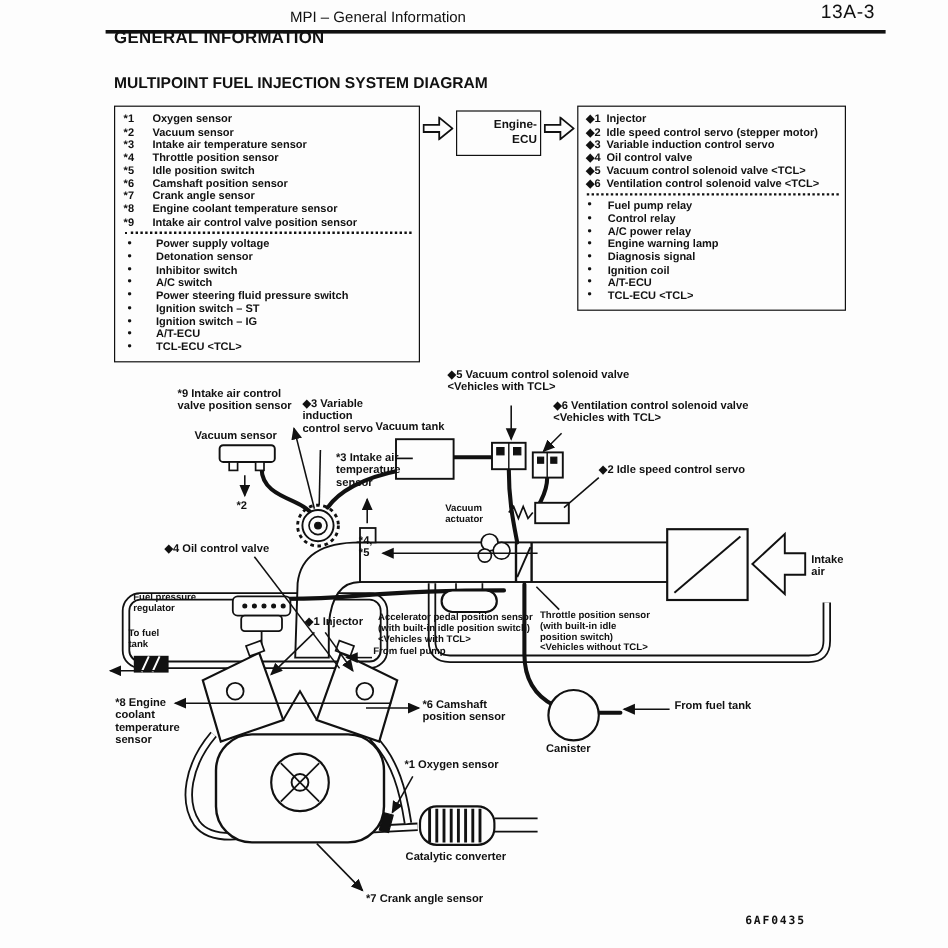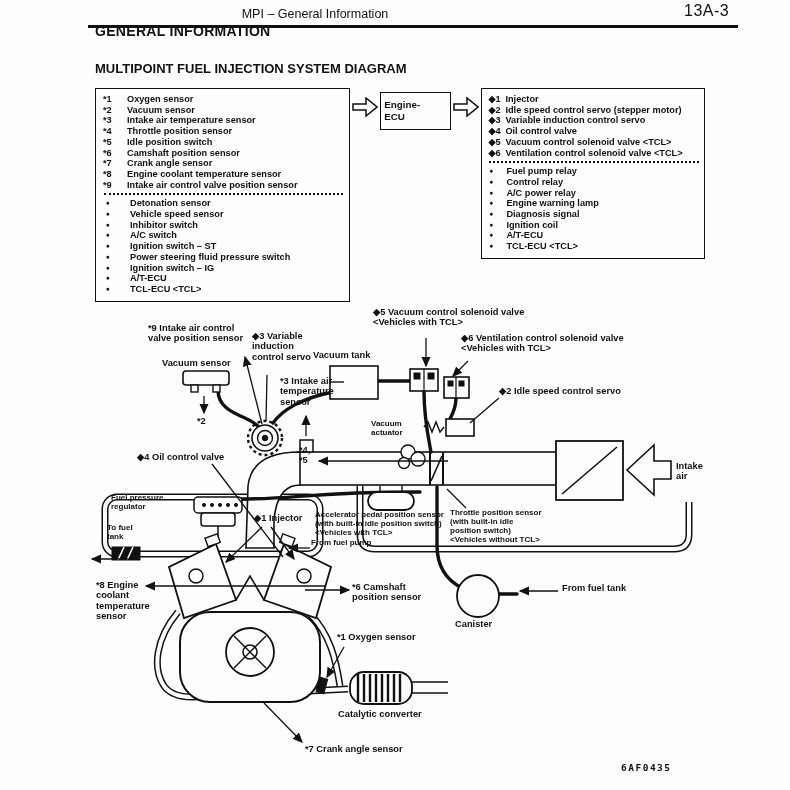--- a/index.html
+++ b/index.html
@@ -11,21 +11,21 @@
   .hdr-code{position:absolute;top:2px;left:684px;font-size:16px;font-weight:400;
             letter-spacing:.5px;z-index:2}
   .hdr-rule{position:absolute;top:25px;left:88px;width:650px;height:3px;background:#111;z-index:2}
   .h1{position:absolute;top:23px;left:95px;font-size:14px;font-weight:700;letter-spacing:.3px;z-index:2}
   .h2{position:absolute;top:61px;left:95px;font-size:13px;font-weight:700;z-index:2}
   .blockdiag{position:absolute;top:88px;left:95px;width:610px;display:flex;
              align-items:flex-start;z-index:2}
   .inbox{width:258px;border:1.7px solid #111;padding:5px 5px 6px 7px;box-sizing:border-box;background:#fdfdfd}
   .outbox{width:226px;border:1.7px solid #111;padding:5px 4px 6px 6px;box-sizing:border-box;background:#fdfdfd}
   .ecucol{width:72px;margin-top:4px}
-  .ecubox{border:1.6px solid #111;padding:6px 3px;text-align:left;font-size:9.8px;
+  .ecubox{border:1.6px solid #111;padding:6px 3px;text-align:right;font-size:9.8px;
           font-weight:700;white-space:pre-line;line-height:1.2;background:#fdfdfd}
   .barrow{margin:9px 2px 0;flex:0 0 auto}
   .li{display:flex;font-size:9.2px;font-weight:700;line-height:10.7px}
   .num{flex:0 0 24px}
   .outbox .num{flex:0 0 17px}
   .lab{flex:1}
   .blt{flex:0 0 24px;font-size:6.5px;line-height:10.7px;padding-left:3px}
   .outbox .blt{flex:0 0 17px;padding-left:1px}
   .dotsep{border-top:2.2px dotted #111;margin:3px 1px}
   .dlab{position:absolute;font-size:9.3px;font-weight:700;line-height:1.12;
@@ -90,49 +90,49 @@
           </div>
 
           <div class="li">
             <span class="num">*9</span>
             <span class="lab">Intake air control valve position sensor</span>
           </div>
         </div>
       <div class="dotsep"></div>
       <div>
 
+          <div class="li">
+            <span class="blt">●</span>
+            <span class="lab">Power supply voltage</span>
+          </div>
 
           <div class="li">
             <span class="blt">●</span>
             <span class="lab">Detonation sensor</span>
           </div>
 
-          <div class="li">
-            <span class="blt">●</span>
-            <span class="lab">Vehicle speed sensor</span>
-          </div>
 
           <div class="li">
             <span class="blt">●</span>
             <span class="lab">Inhibitor switch</span>
           </div>
 
           <div class="li">
             <span class="blt">●</span>
             <span class="lab">A/C switch</span>
           </div>
 
           <div class="li">
             <span class="blt">●</span>
+            <span class="lab">Power steering fluid pressure switch</span>
+          </div>
+
+          <div class="li">
+            <span class="blt">●</span>
             <span class="lab">Ignition switch – ST</span>
-          </div>
-
-          <div class="li">
-            <span class="blt">●</span>
-            <span class="lab">Power steering fluid pressure switch</span>
           </div>
 
           <div class="li">
             <span class="blt">●</span>
             <span class="lab">Ignition switch – IG</span>
           </div>
 
           <div class="li">
             <span class="blt">●</span>
             <span class="lab">A/T-ECU</span>

